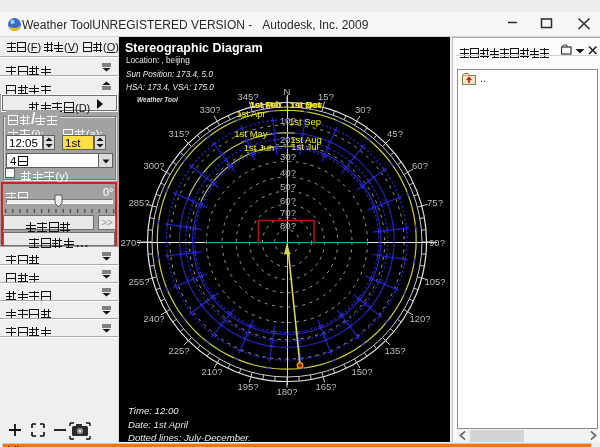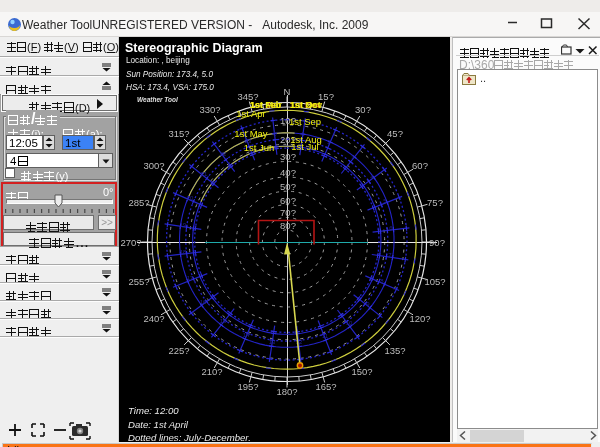--- a/index.html
+++ b/index.html
@@ -90,21 +90,21 @@
 
     <div class="abs" style="left:6px;top:40px;width:37px;height:15px;background:#fff;border:1px solid #5f5f5f;color:#000;font-size:11.5px;">
           <span style="position:absolute;left:2px;top:1px">12:05</span>
         </div>
     <div class="abs" style="left:43px;top:40px;width:12px;height:15px;background:#dcdcdc;border:1px solid #5f5f5f;">
       <svg width="10" height="13" style="position:absolute;left:0;top:0">
             <path d="M5 1.5 L8.5 5 L1.5 5 Z" fill="#111"></path>
             <path d="M5 11.5 L8.5 8 L1.5 8 Z" fill="#111"></path>
           </svg>
         </div>
-    <div class="abs" style="left:62px;top:40px;width:32px;height:15px;background:#3b82f6;border:1px solid #5f5f5f;color:#000;font-size:11.5px;">
+    <div class="abs" style="left:62px;top:40px;width:32px;height:15px;background:#fde047;border:1px solid #5f5f5f;color:#000;font-size:11.5px;">
           <span style="position:absolute;left:2px;top:1px">1st</span>
         </div>
     <div class="abs" style="left:94px;top:40px;width:12px;height:15px;background:#dcdcdc;border:1px solid #5f5f5f;">
       <svg width="10" height="13" style="position:absolute;left:0;top:0">
             <path d="M5 1.5 L8.5 5 L1.5 5 Z" fill="#111"></path>
             <path d="M5 11.5 L8.5 8 L1.5 8 Z" fill="#111"></path>
           </svg>
         </div>
 
     <div class="abs" style="left:6px;top:57.5px;width:107px;height:15px;background:#fff;border:1px solid #5f5f5f;color:#000;">
@@ -317,21 +317,20 @@
 
 <div class="abs" style="left:452px;top:25px;width:148px;height:405px;background:#fbfbfb;border-left:1px solid #c0c0c0;border-top:1px solid #aaa;">
   <div class="abs" style="left:7px;top:5px;color:#111;font-weight:bold;"><i class="cj cs a"></i><i class="cj cs b"></i><i class="cj cs c"></i><i class="cj cs d"></i><i class="cj cs a"></i><i class="cj cs b"></i><i class="cj cs c"></i><i class="cj cs d"></i><i class="cj cs a"></i></div>
   <svg class="abs" style="left:108px;top:5px" width="38" height="12">
     <path d="M1 4 l1.5-2 h3 l1 2" fill="none" stroke="#333" stroke-width="1"></path>
     <rect x="0.5" y="4" width="9.5" height="7" fill="none" stroke="#333" stroke-width="1.2"></rect>
     <path d="M14.5 6 L23.5 6 L19 10.5 Z" fill="#1a1a1a"></path>
     <path d="M28 3.5 l7.5 7.5 M35.5 3.5 l-7.5 7.5" stroke="#1a1a1a" stroke-width="1.5"></path>
   </svg>
   <div class="abs" style="left:3px;top:17px;width:143px;height:0;border-top:1px solid #cfcfcf;"></div>
-  <div class="abs" style="left:6px;top:20px;color:#a8a8a8;font-size:12px;white-space:nowrap;">D:\360<i class="cj cs b"></i><i class="cj cs c"></i><i class="cj cs d"></i><i class="cj cs a"></i><i class="cj cs b"></i><i class="cj cs c"></i><i class="cj cs d"></i><i class="cj cs a"></i></div>
   <div class="abs" style="left:4px;top:31px;width:141px;height:360px;background:#fff;border:1px solid #8c8c8c;">
     <svg class="abs" style="left:4px;top:3px" width="14" height="12">
       <rect x="0.5" y="2.5" width="13" height="9" fill="#efe6c8" stroke="#8a7a40" stroke-width="1"></rect>
       <path d="M0.5 2.5 l1.5-2 h4 l1.5 2" fill="#efe6c8" stroke="#8a7a40" stroke-width="1"></path>
       <path d="M7 10 v-5 M4.8 7 L7 4.6 L9.2 7" stroke="#c01818" stroke-width="1.6" fill="none"></path>
     </svg>
     <span class="abs" style="left:22px;top:2px;color:#333;font-size:11px;">..</span>
   </div>
   <div class="abs" style="left:4px;top:391px;width:141px;height:13px;background:#f2f2f2;">
     <svg class="abs" style="left:1px;top:2px" width="10" height="9">

